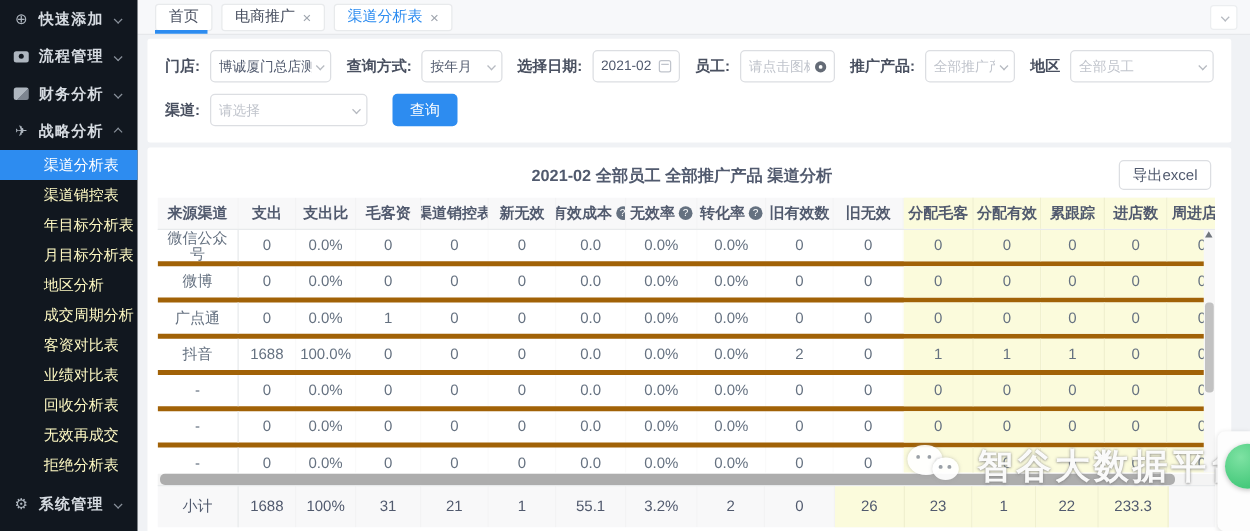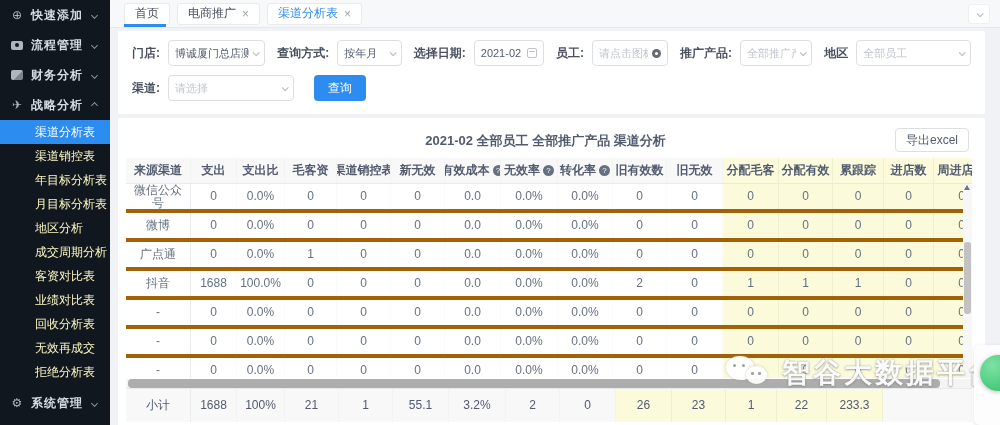--- a/index.html
+++ b/index.html
@@ -356,20 +356,21 @@
           <div class="vthumb"></div>
         </div>
         <div class="hscroll">
 
           <div class="hthumb"></div>
         </div>
         <div class="sumrow">
             <div class="cell ch" style="width: 65px;">小计</div>
             <div class="cell" style="width: 46px;">1688</div>
             <div class="cell" style="width: 48px;">100%</div>
+            <div class="cell" style="width: 52px;">31</div>
             <div class="cell" style="width: 54px;">21</div>
             <div class="cell" style="width: 54px;">1</div>
             <div class="cell" style="width: 56px;">55.1</div>
             <div class="cell" style="width: 57px;">3.2%</div>
             <div class="cell" style="width: 54px;">2</div>
             <div class="cell" style="width: 56px;">0</div>
             <div class="cell hl" style="width: 56px;">26</div>
             <div class="cell hl" style="width: 54px;">23</div>
             <div class="cell hl" style="width: 51px;">1</div>
             <div class="cell hl" style="width: 50px;">22</div>

